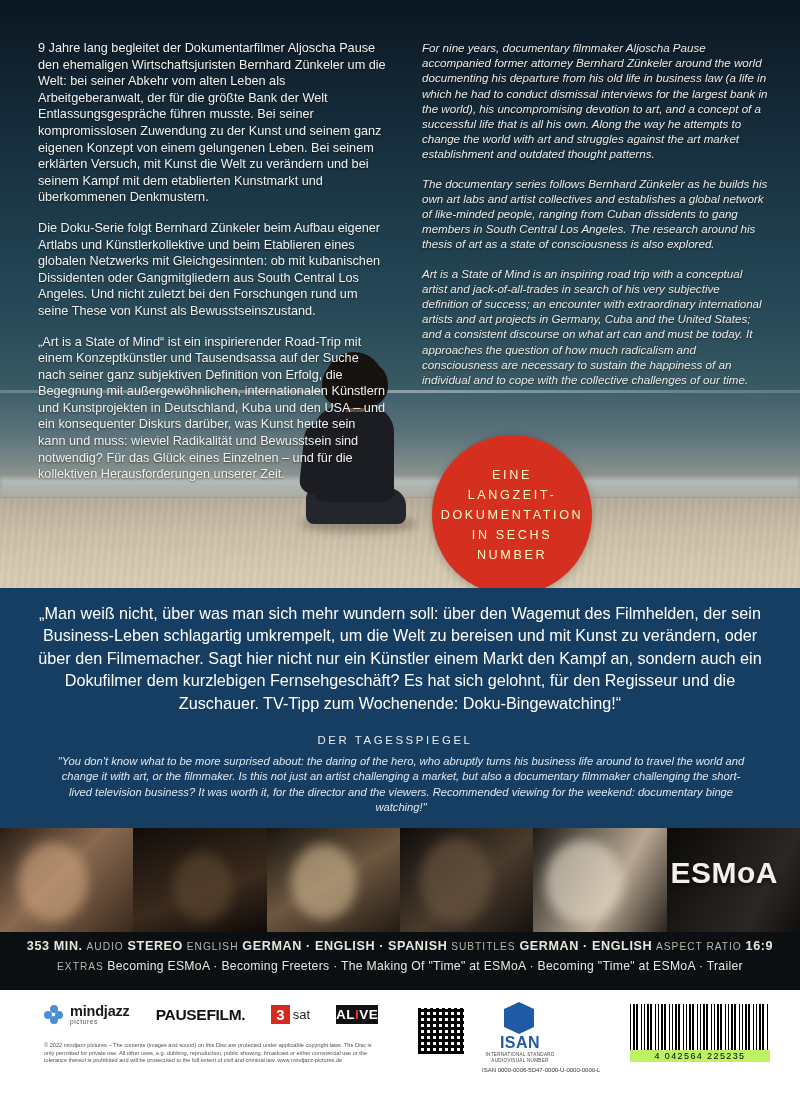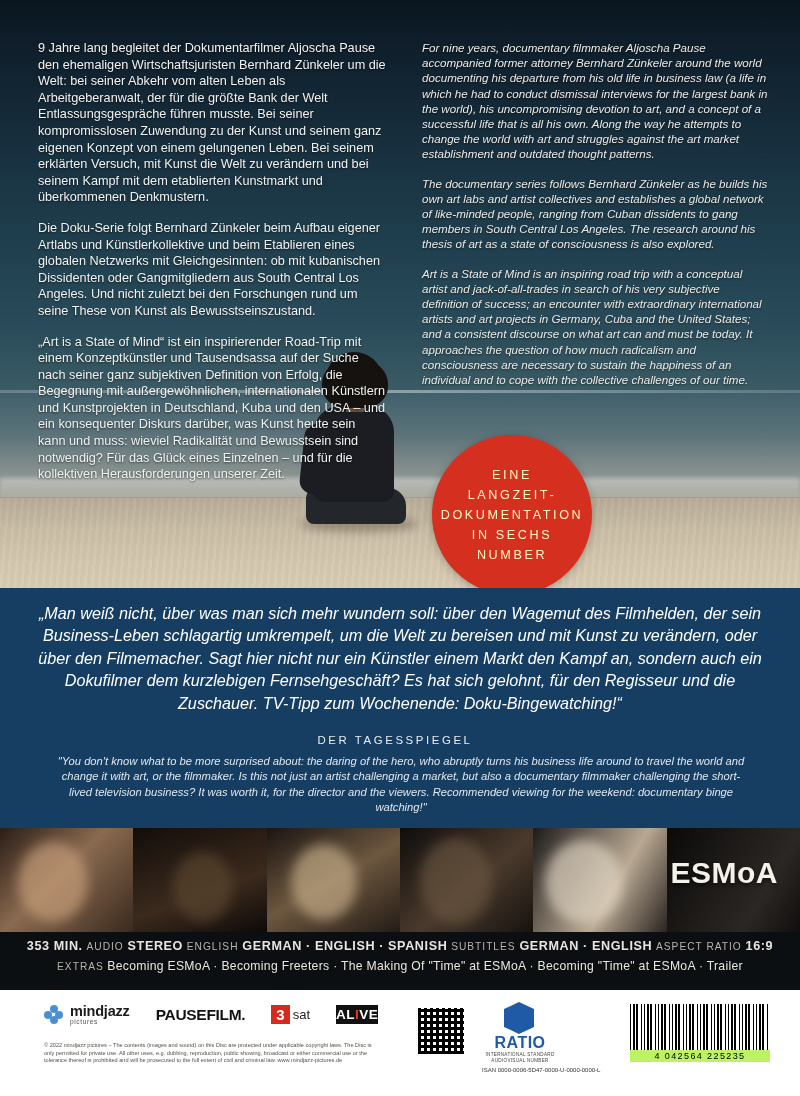--- a/index.html
+++ b/index.html
@@ -99,21 +99,21 @@
   .badge span{display:block;}
 
   
   .quote-band{
     position:absolute;left:0;top:588px;width:800px;height:240px;
     background:#163e63;
     color:#fff;
   }
   .quote-de{
     position:absolute;left:34px;top:14px;width:732px;
-    text-align:center;font-size:16.2px;line-height:22.4px;font-style:italic;
+    text-align:center;font-size:16.2px;line-height:22.4px;
   }
   .quote-src{
     position:absolute;left:0;top:146px;width:790px;text-align:center;
     font-size:11.4px;letter-spacing:2.6px;color:#e8eef3;
   }
   .quote-en{
     position:absolute;left:56px;top:166px;width:690px;text-align:center;
     font-style:italic;font-size:11.2px;line-height:15.4px;color:#dfe7ee;
   }
 
@@ -316,21 +316,21 @@
       <div class="logo-alive"><span>AL</span><em>I</em><span>VE</span></div>
     </div>
 
     <div class="copy">© 2022 mindjazz pictures – The contents (images and sound) on this Disc are protected under applicable copyright laws. The Disc is only permitted for private use. All other uses, e.g. dubbing, reproduction, public showing, broadcast or either commercial use or the tolerance thereof is prohibited and will be prosecuted to the full extent of civil and criminal law. www.mindjazz-pictures.de</div>
   </div>
 
   <div class="qr"></div>
 
   <div class="isan">
     <div class="isan-mark"></div>
-    <div class="isan-word">RATIO</div>
+    <div class="isan-word">ISAN</div>
     <div class="isan-sub">INTERNATIONAL STANDARD AUDIOVISUAL NUMBER</div>
     <div class="isan-num">ISAN 0000-0006-5D47-0000-U-0000-0000-L</div>
   </div>
 
   <div class="barcode">
     <div class="bars"></div>
     <div class="barnum">4 042564 225235</div>
   </div>
 
 </div>

